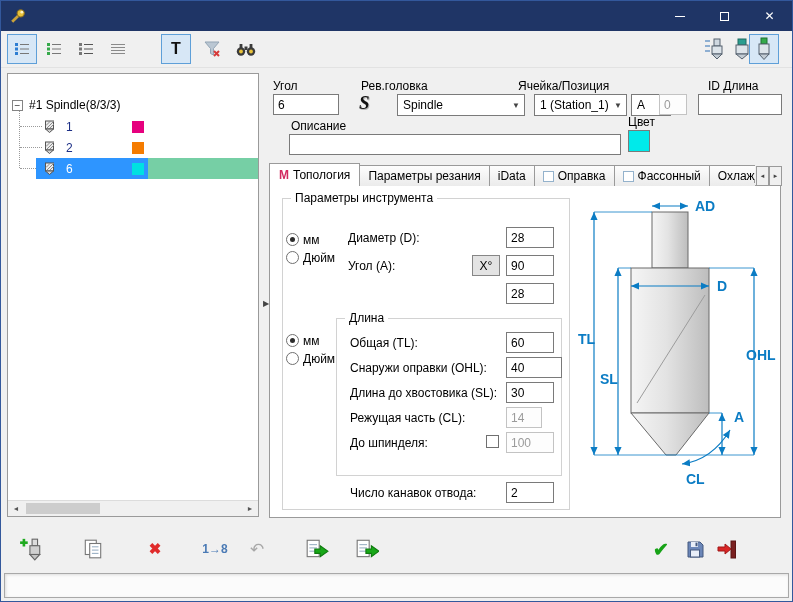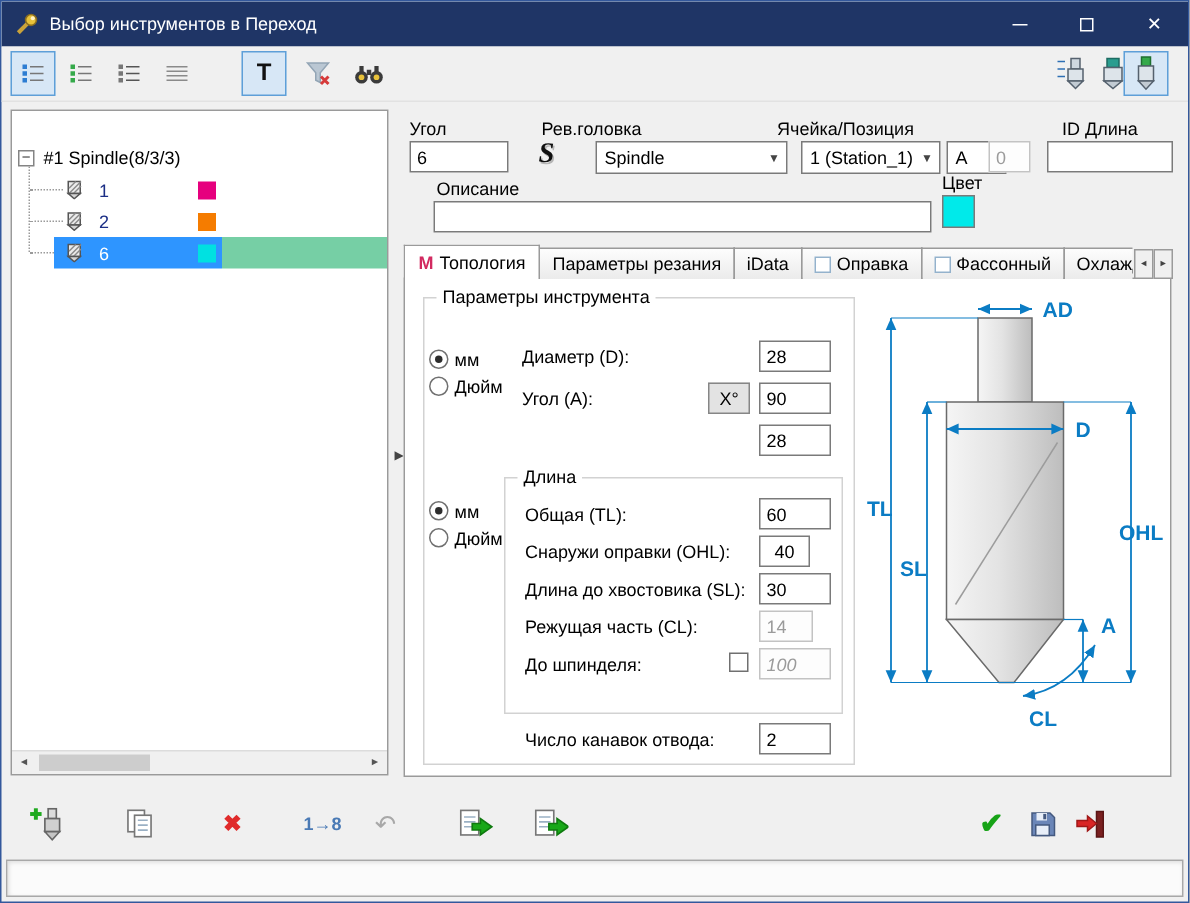--- a/index.html
+++ b/index.html
@@ -81,21 +81,20 @@
 <body>
 
 <div class="window">
 
   <div class="titlebar">
     <svg class="title-icon" viewBox="0 0 16 16">
       <path d="M3 13 L9 7" stroke="#c9a23a" stroke-width="2.6" fill="none"></path>
       <circle cx="11" cy="5" r="3.4" fill="#e8c23a" stroke="#8a6d1f"></circle>
       <circle cx="12.1" cy="3.9" r="1.3" fill="#fff4c6"></circle>
     </svg>
-    <span class="title-text">Выбор инструментов в Переход</span>
     <div class="win-btns">
       <div class="win-btn">
           <span class="min-glyph"></span>
         </div>
       <div class="win-btn">
           <span class="max-glyph"></span>
         </div>
       <div class="win-btn">
           <span class="close-glyph">✕</span>
         </div>
@@ -353,31 +352,31 @@
 
     <span class="radio checked" style="left:16px;top:148px"></span>
     <span class="lbl" style="left:33px;top:148px">мм</span>
     <span class="radio" style="left:16px;top:166px"></span>
     <span class="lbl" style="left:33px;top:166px">Дюйм</span>
 
     <span class="lbl" style="left:80px;top:150px">Общая (TL):</span>
     <input class="input" style="left: 236px; top: 146px; width: 48px;" value="60">
 
     <span class="lbl" style="left:80px;top:175px">Снаружи оправки (OHL):</span>
-    <input class="input" style="left: 236px; top: 171px; width: 34px; text-align: center;" value="40">
+    <input class="input" style="left: 236px; top: 171px; width: 56px;" value="40">
 
     <span class="lbl" style="left:80px;top:200px">Длина до хвостовика (SL):</span>
     <input class="input" style="left: 236px; top: 196px; width: 48px;" value="30">
 
     <span class="lbl" style="left:80px;top:225px">Режущая часть (CL):</span>
     <input class="input disabled" disabled="" style="left: 236px; top: 221px; width: 36px;" value="14">
 
     <span class="lbl" style="left:80px;top:250px">До шпинделя:</span>
     <span class="chk" style="left:216px;top:249px"></span>
-    <input class="input disabled" disabled="" style="left: 236px; top: 246px; width: 48px; font-style: italic;" value="100">
+    <input class="input disabled" disabled="" style="left: 236px; top: 246px; width: 48px;" value="100">
 
     <span class="lbl" style="left:80px;top:300px">Число канавок отвода:</span>
     <input class="input" style="left: 236px; top: 296px; width: 48px;" value="2">
 
     <svg class="abs" style="left:304px;top:12px" width="206" height="304" viewBox="0 0 206 304">
       <defs>
         <linearGradient id="met" x1="0" y1="0" x2="1" y2="0">
           <stop offset="0" stop-color="#f5f5f5"></stop>
             <stop offset="0.45" stop-color="#e3e3e3"></stop>
             <stop offset="1" stop-color="#bdbdbd"></stop>

